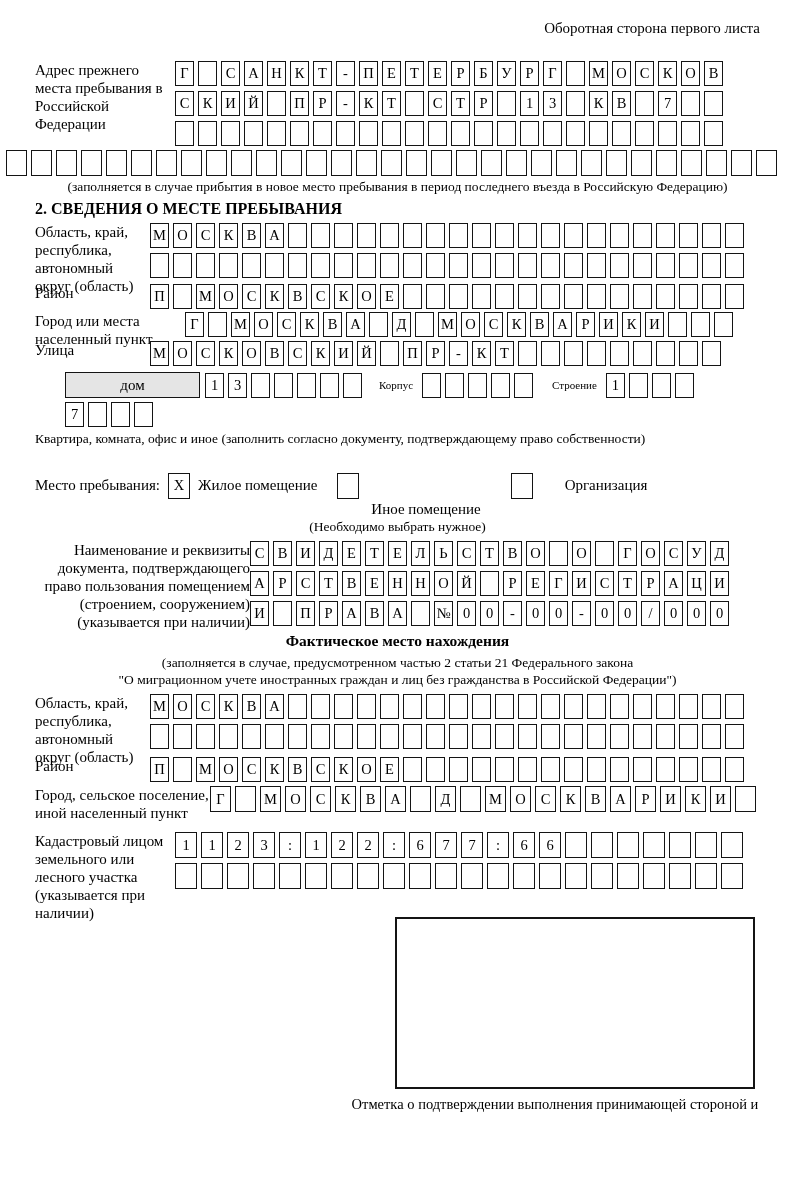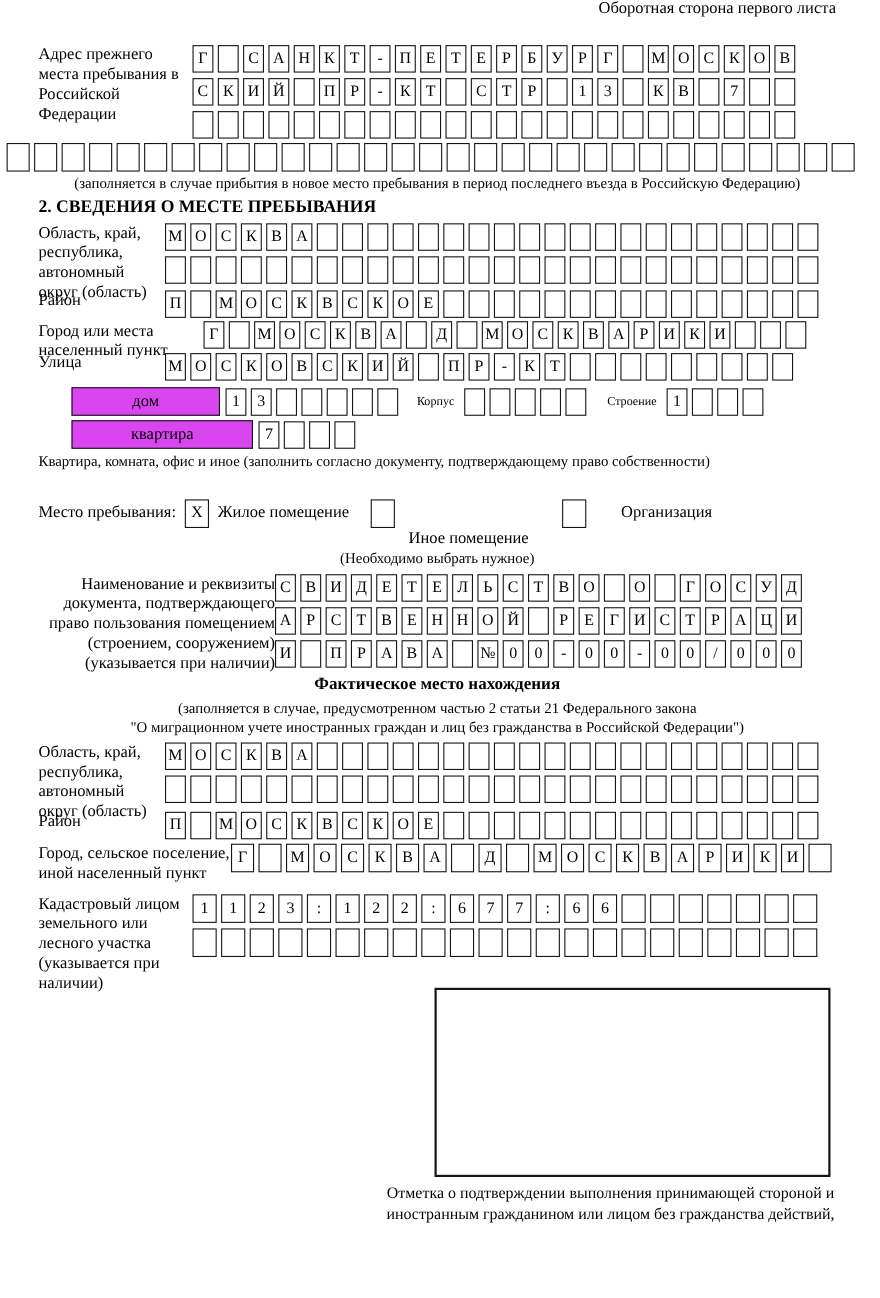--- a/index.html
+++ b/index.html
@@ -1,18 +1,18 @@
 <!DOCTYPE html>
 <html><head>
 <meta charset="utf-8">
 <style>
   * { margin:0; padding:0; box-sizing:border-box; }
   body { width:800px; height:1180px; background:#fff; color:#000;
          font-family:"Liberation Serif", serif; }
-  .page { width:800px; height:1116px; padding:0 40px 0 35px; position:relative; overflow:hidden; }
+  .page { width:800px; height:1116px; padding:20px 40px 0 35px; position:relative; overflow:hidden; }
 
   .header-right { text-align:right; font-size:15px; margin-bottom:24px; }
 
   .field { position:relative; }
   .field .label { position:absolute; left:0; top:0; font-size:15px; line-height:18px; }
   .w115 .label { width:115px; } .w115 .rows { margin-left:115px; }
   .w140 .label { width:140px; } .w140 .rows { margin-left:140px; }
   .w150 .label { width:150px; } .w150 .rows { margin-left:150px; }
   .w175 .label { width:175px; } .w175 .rows { margin-left:175px; }
   .w215 .label { width:215px;text-align:right; } .w215 .rows { margin-left:215px; }
@@ -26,21 +26,21 @@
   .row.full { margin:4px 0 0 -29px; }
   .row.full .cell { width:21px; height:26px; }
 
   .note { font-size:13.5px; line-height:17px; }
   .center { text-align:center; }
   .section-title { font-weight:bold; font-size:16px; text-align:left; margin:5px 0; }
   .sub-title { font-weight:bold; font-size:15.5px; text-align:center; }
 
   .inline-row { display:flex; align-items:center; }
   .wide-box { flex:none; border:1.6px solid #141414; height:26px; display:flex;
-              align-items:center; justify-content:center; font-size:15px; background:#d946ef; }
+              align-items:center; justify-content:center; font-size:15px; background:#e5e5e5; }
   .inline-label { font-size:11px; flex:none; }
 
   .stay-row { display:flex; align-items:center; font-size:15px; margin:6px 0 0 0; }
   .cb { width:22px; height:26px; }
 
   .stamp-wrap { margin-top:28px; }
   .stamp-box { width:360px; height:172px; border:2px solid #141414; margin-left:360px; background:#fff; }
   .stamp-caption { width:460px; margin:6px 0 0 290px; text-align:center; font-size:14.5px; line-height:19px; }
 
   .mt2{margin-top:2px;} .mt3{margin-top:3px;} .mt4{margin-top:4px;} .mt6{margin-top:6px;}
@@ -356,21 +356,20 @@
     <div class="inline-label" style="margin:0 4px 0 14px;">Строение</div>
     <div class="row">
         <span class="cell">1</span>
         <span class="cell"></span>
         <span class="cell"></span>
         <span class="cell"></span>
       </div>
   </div>
 
   <div class="inline-row mt4" style="margin-left:30px; gap:5px;">
-    <div class="wide-box" style="width:165px;">квартира</div>
     <div class="row">
         <span class="cell">7</span>
         <span class="cell"></span>
         <span class="cell"></span>
         <span class="cell"></span>
       </div>
   </div>
   <div class="note mt3">Квартира, комната, офис и иное (заполнить согласно документу, подтверждающему право собственности)</div>
 
   <div class="stay-row">

